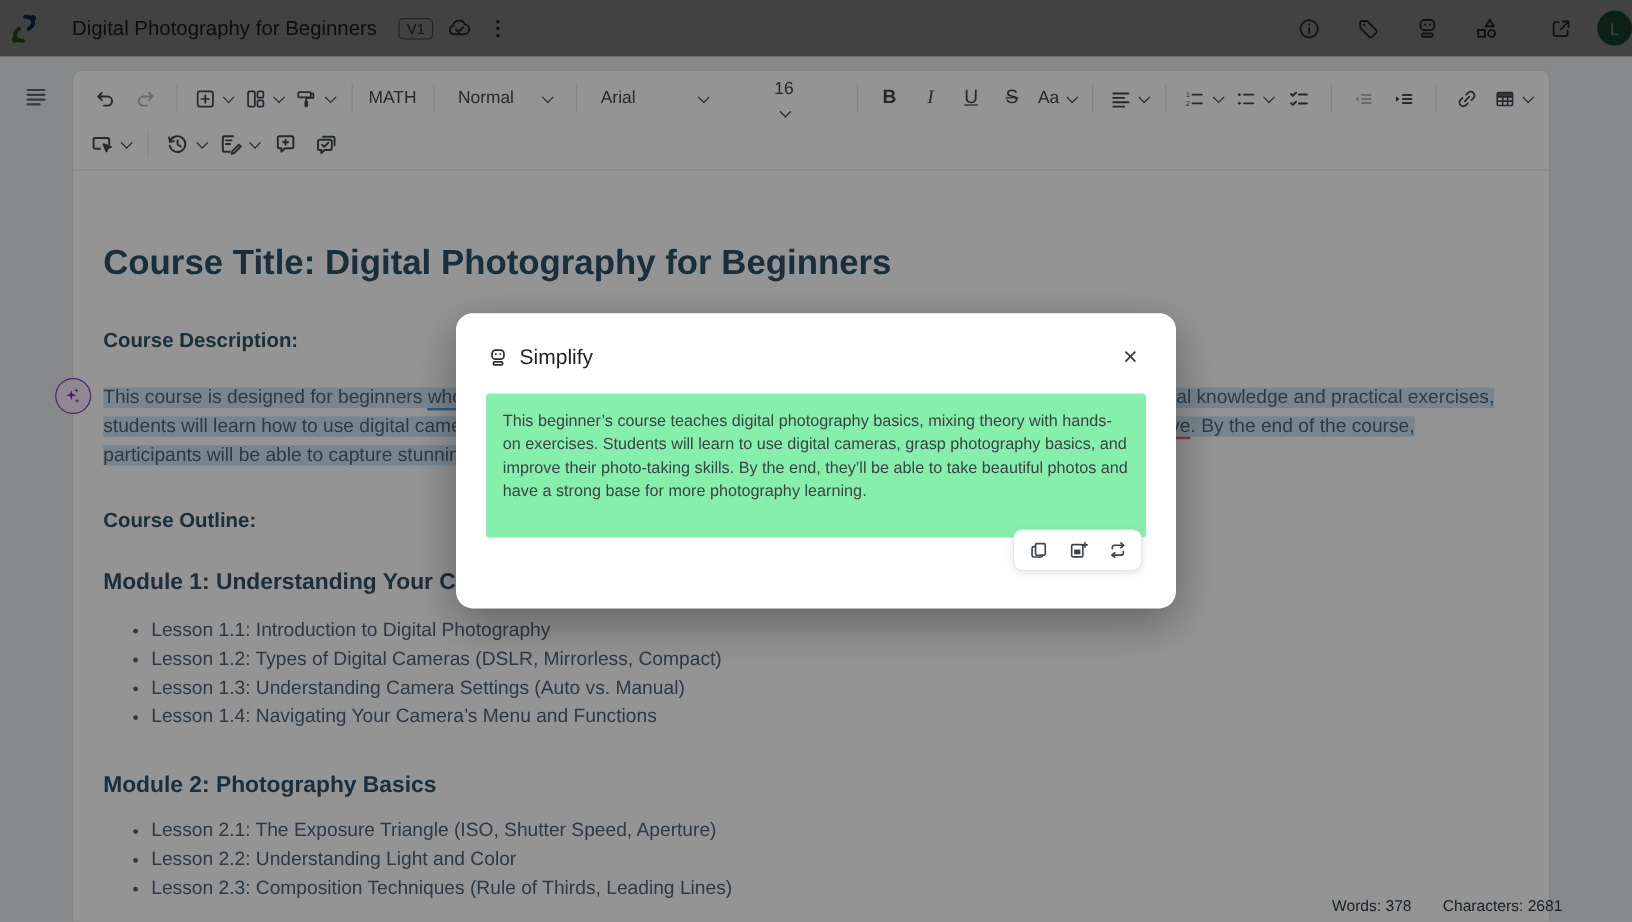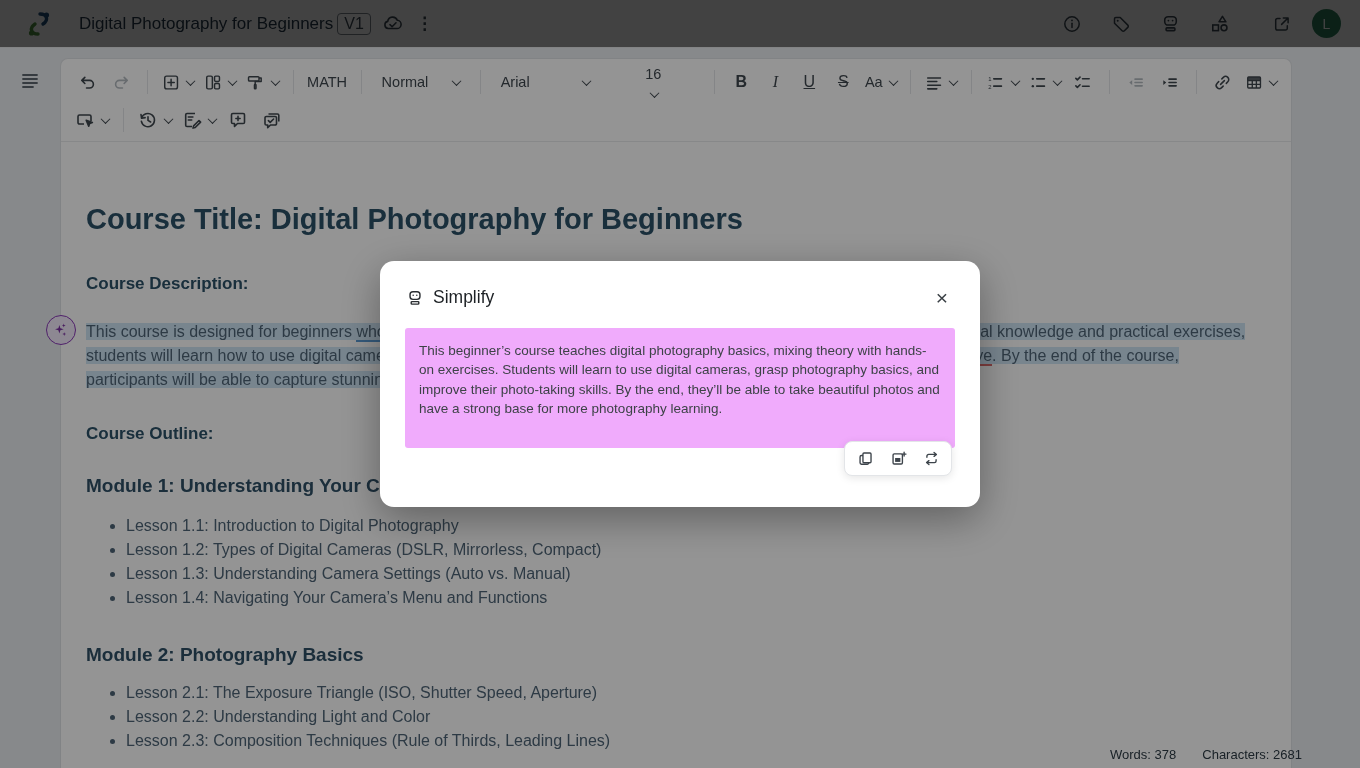--- a/index.html
+++ b/index.html
@@ -1,25 +1,25 @@
 <!DOCTYPE html>
 <html style="--selection: #cfe5f5; --accent-purple: #8a3ab8; --avatar-green: #2e7d5b; --heading-navy: #2c5168;"><head>
 <meta charset="utf-8">
 <style>
   * { margin:0; padding:0; box-sizing:border-box; }
   html,body { width:1360px; height:768px; overflow:hidden; }
   body { font-family:"Liberation Sans", sans-serif; background:#e9ecef; position:relative; }
 
   
   .topbar { position:absolute; top:0; left:0; right:0; height:48px; background:#fff;
-            display:flex; align-items:center; padding:0 19px; border-bottom:1px solid #e2e4e6; z-index:1; }
+            display:flex; align-items:center; padding:0 0; border-bottom:1px solid #e2e4e6; z-index:1; }
   .topbar::after { content:""; position:absolute; inset:0; background:rgba(0,0,0,0.55); pointer-events:none; }
   .logo { margin-left:8px; margin-right:28px; display:flex; }
   .doc-title { font-size:17px; color:#27394a; }
-  .ver-badge { margin-left:4px; font-size:16px; color:#3c4852; border:1px solid #7b838a;
+  .ver-badge { margin-left:18px; font-size:12px; color:#3c4852; border:1px solid #7b838a;
                border-radius:4px; padding:2px 6px; line-height:1; }
   .tb-ic { background:none; border:none; cursor:pointer; color:#3c4852; display:flex;
            align-items:center; justify-content:center; width:32px; height:32px; }
   .kebab { font-size:17px; font-weight:bold; letter-spacing:0; color:#3c4852; }
   .topbar .spacer { flex:1; }
   .right-icons { display:flex; align-items:center; gap:17px; margin-right:14px; }
   .avatar { width:29px; height:29px; border-radius:50%; background:#2e7d5b; color:#fff;
             display:flex; align-items:center; justify-content:center; font-size:14px; cursor:pointer; }
 
   
@@ -67,21 +67,21 @@
 
   
   .overlay { position:fixed; inset:0; background:rgba(0,0,0,0.42); z-index:40; }
   .modal { position:fixed; left:380px; top:261px; width:600px; height:246px; background:#fff;
            border-radius:14px; box-shadow:0 12px 40px rgba(0,0,0,0.35); z-index:50; }
   .modal-head { display:flex; align-items:center; padding:24px 26px 0 26px; }
   .modal-head .m-ic { color:#2b2f33; display:flex; margin-right:9px; }
   .modal-title { font-size:17.5px; font-weight:500; color:#1d2125; flex:1; }
   .modal-close { background:none; border:none; cursor:pointer; font-size:21px; color:#3a4045;
                  line-height:1; padding:2px 6px; }
-  .modal-box { margin:18px 25px 0 25px; height:120px; background:#f0abfc; border-radius:3px;
+  .modal-box { margin:18px 25px 0 25px; height:120px; background:#86efac; border-radius:3px;
                padding:13px 14px; overflow:hidden; }
   .modal-box p { font-size:13.5px; line-height:19.3px; color:#3d4247; }
   .modal-actions { position:absolute; right:28px; top:180px; background:#fff; border:1px solid #e3e5e8;
                    border-radius:8px; box-shadow:0 2px 8px rgba(0,0,0,0.10); display:flex;
                    align-items:center; padding:3px 5px; gap:3px; }
   .act-btn { background:none; border:none; cursor:pointer; color:#3c434a; width:30px; height:27px;
              display:flex; align-items:center; justify-content:center; border-radius:5px; }
 
   svg { display:block; }
 </style>

